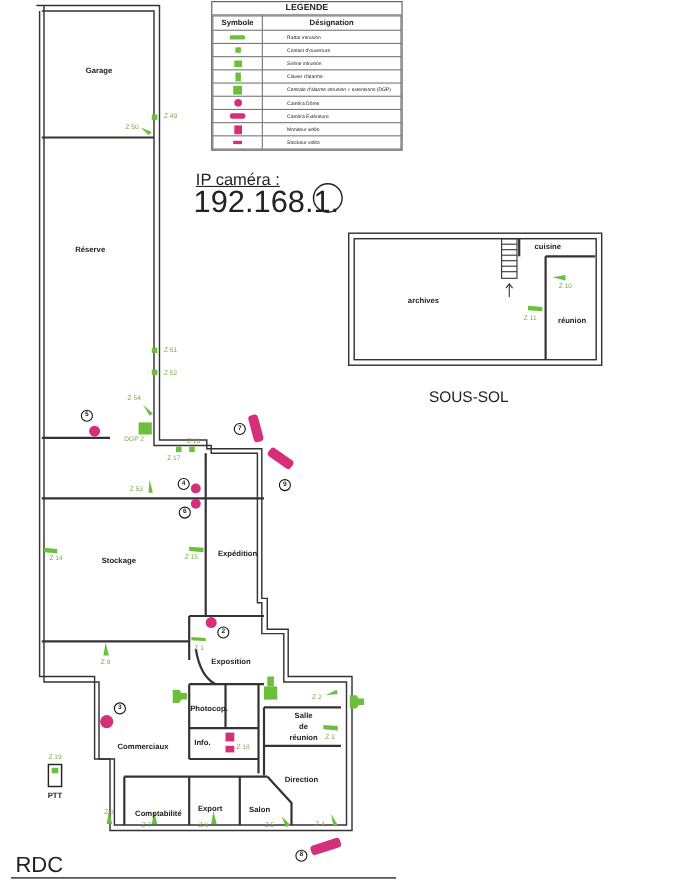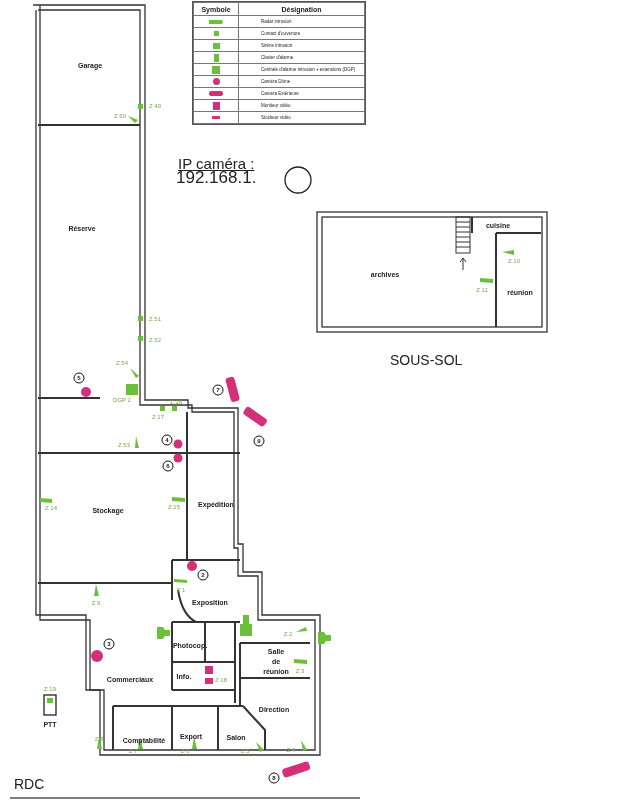--- a/index.html
+++ b/index.html
@@ -117,20 +117,21 @@
     <rect x="228" y="377" width="9" height="25" rx="3" transform="rotate(-15 232 389)"></rect>
     <rect x="243" y="412" width="25" height="9" rx="3" transform="rotate(35 255 416)"></rect>
     <rect x="282" y="765" width="28" height="9" rx="3" transform="rotate(-18 296 769)"></rect>
     <rect x="205" y="666" width="8" height="8"></rect>
     <rect x="205" y="678" width="8" height="6"></rect>
   </g>
   <circle cx="298" cy="180" r="13" fill="none" stroke="#222" stroke-width="1.3"></circle>
 </svg>
 
 <div class="legend">
+  <div class="title">LEGENDE</div>
   <table>
     <tbody>
         <tr>
           <th>Symbole</th>
           <th>Désignation</th>
         </tr>
     <tr>
           <td class="sym"><span class="sw" style="width:14px;height:4px;background:#6cbf3a;border-radius:0 3px 3px 0;"></span></td>
           <td class="des">Radar intrusion</td>
         </tr>
@@ -164,24 +165,24 @@
         </tr>
     <tr>
           <td class="sym"><span class="sw" style="width:8px;height:3px;background:#d62f7a;"></span></td>
           <td class="des">Stockeur vidéo</td>
         </tr>
   </tbody>
     </table>
 </div>
 
 <div class="big" style="left:178px;top:155px;font-size:15px;text-decoration:underline;">IP caméra :</div>
-<div class="big" style="left:176px;top:168px;font-size:17px;">192.168.1.</div>
+<div class="big" style="left:176px;top:168px;font-size:28px;">192.168.1.</div>
 
 <div class="big" style="left:390px;top:352px;font-size:14px;">SOUS-SOL</div>
-<div class="big" style="left:14px;top:776px;font-size:14px;">RDC</div>
+<div class="big" style="left:14px;top:776px;font-size:20px;">RDC</div>
 
 <div class="lbl" style="left:90px;top:65px;">Garage</div>
 <div class="lbl" style="left:82px;top:228px;">Réserve</div>
 <div class="lbl" style="left:108px;top:510px;">Stockage</div>
 <div class="lbl" style="left:216px;top:504px;">Expédition</div>
 <div class="lbl" style="left:210px;top:602px;">Exposition</div>
 <div class="lbl" style="left:130px;top:679px;">Commerciaux</div>
 <div class="lbl" style="left:190px;top:645px;">Photocop.</div>
 <div class="lbl" style="left:184px;top:676px;">Info.</div>
 <div class="lbl" style="left:276px;top:651px;">Salle</div>

